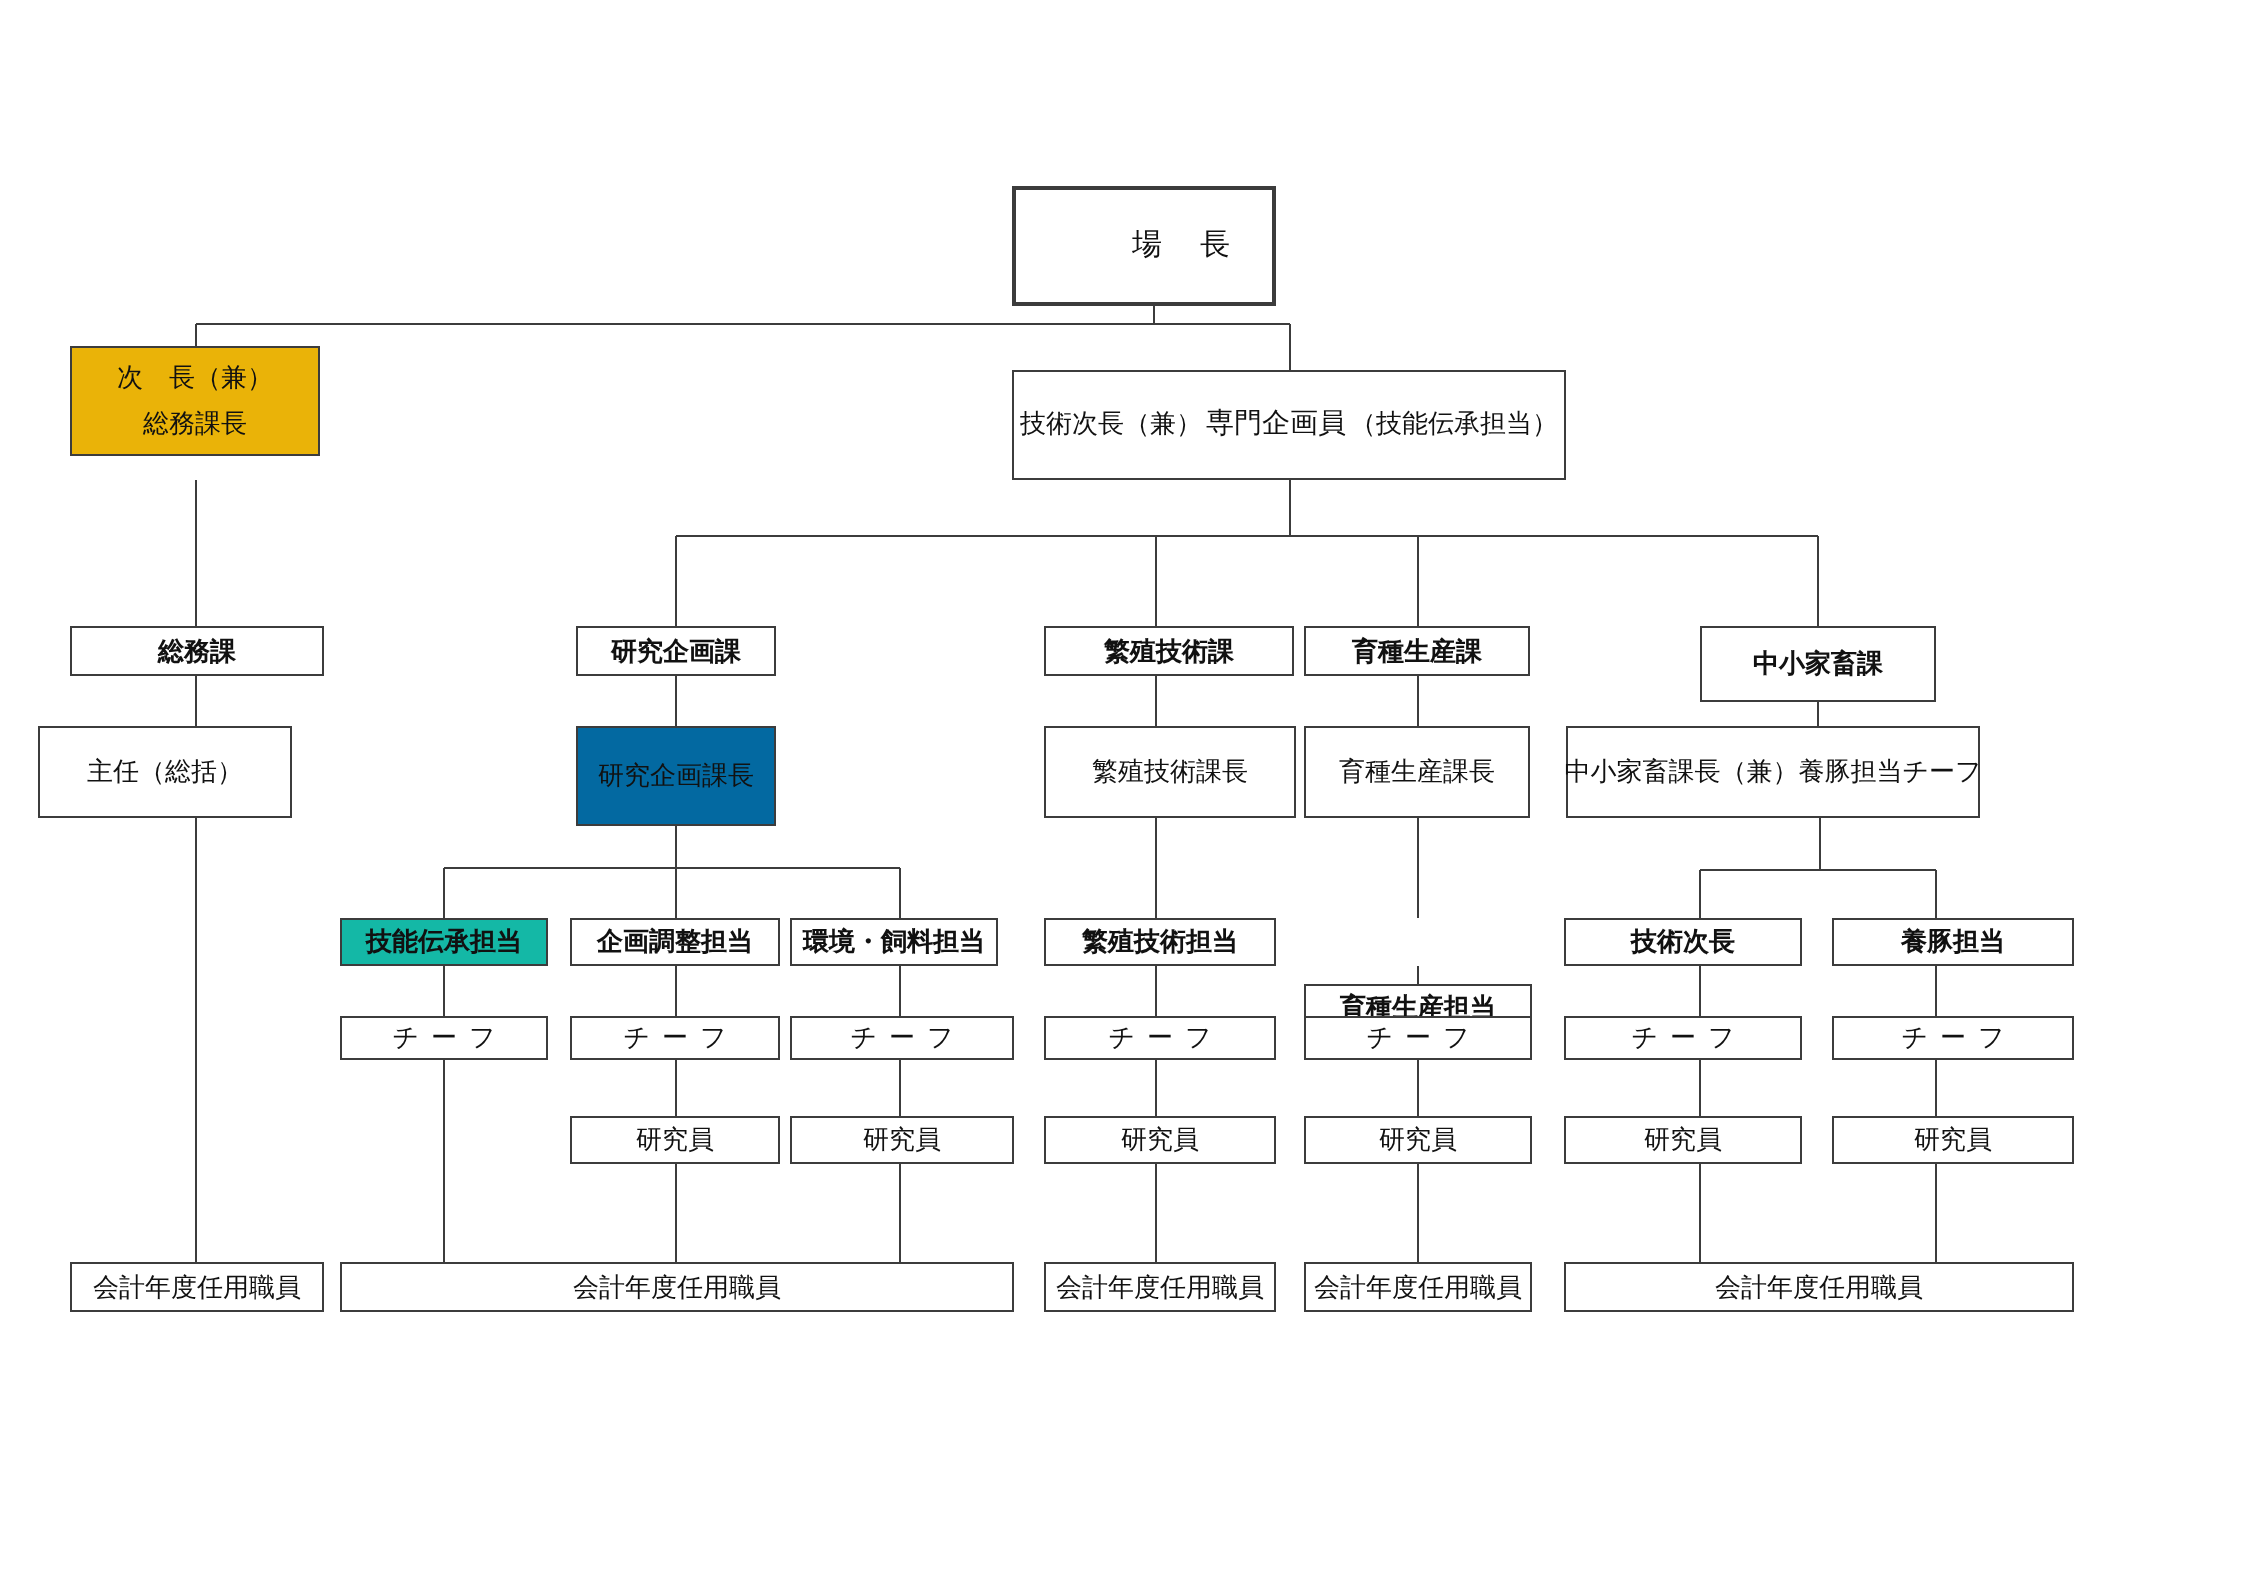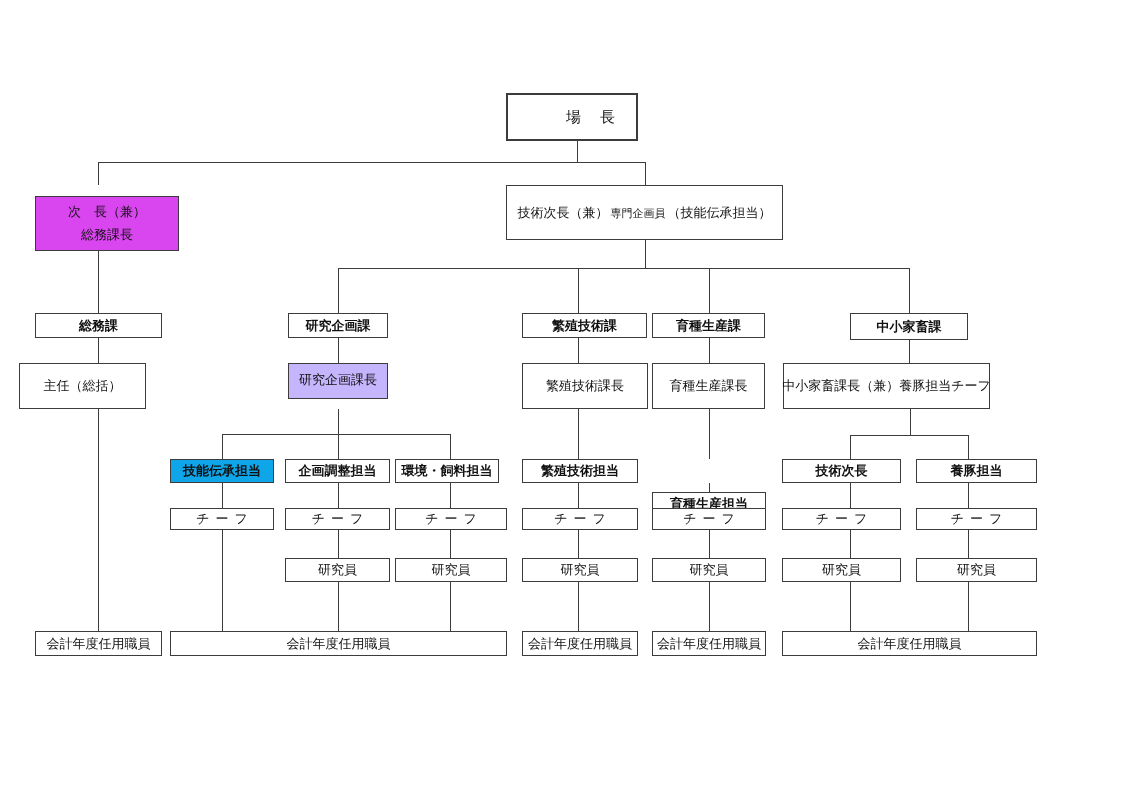--- a/index.html
+++ b/index.html
@@ -39,21 +39,21 @@
   }
   .k-dept, .k-unit {
     font-weight: bold;
     font-family: "Liberation Sans", "DejaVu Sans", sans-serif;
   }
   .k-chief {
     letter-spacing: 6px;
     text-indent: 6px;
   }
   .k-manager .ln { line-height: 1.75; }
-  .box .small { font-size: 11px; }
+  .box .small { font-size: 14px; }
   .box span { margin: 0 1px; }
 </style>
 </head>
 <body>
 
 <div class="canvas" id="org-canvas" style="width: 1123px; height: 794px; background: rgb(255, 255, 255); color: rgb(17, 17, 17);">
   <svg id="connector-svg" xmlns="http://www.w3.org/2000/svg" viewBox="0 0 1123 794">
       <line x1="577" y1="135" x2="577" y2="162" stroke="#3c3c3c" stroke-width="1"></line>
       <line x1="98" y1="162" x2="645" y2="162" stroke="#3c3c3c" stroke-width="1"></line>
       <line x1="98" y1="162" x2="98" y2="185" stroke="#3c3c3c" stroke-width="1"></line>
@@ -97,39 +97,39 @@
       <line x1="968" y1="530" x2="968" y2="558" stroke="#3c3c3c" stroke-width="1"></line>
       <line x1="222" y1="530" x2="222" y2="631" stroke="#3c3c3c" stroke-width="1"></line>
       <line x1="338" y1="582" x2="338" y2="631" stroke="#3c3c3c" stroke-width="1"></line>
       <line x1="450" y1="582" x2="450" y2="631" stroke="#3c3c3c" stroke-width="1"></line>
       <line x1="578" y1="582" x2="578" y2="631" stroke="#3c3c3c" stroke-width="1"></line>
       <line x1="709" y1="582" x2="709" y2="631" stroke="#3c3c3c" stroke-width="1"></line>
       <line x1="850" y1="582" x2="850" y2="631" stroke="#3c3c3c" stroke-width="1"></line>
       <line x1="968" y1="582" x2="968" y2="631" stroke="#3c3c3c" stroke-width="1"></line>
     </svg>
   <div id="nodes-layer">
-      <div class="box k-top" style="left: 506px; top: 93px; width: 132px; height: 48px; border-color: rgb(60, 60, 60); background: rgb(255, 255, 255); padding-left: 39px;">場　長</div>
-      <div class="box k-manager" style="left: 35px; top: 196px; width: 144px; height: 55px; border-color: rgb(60, 60, 60); background: #d946ef;">
+      <div class="box k-top" style="left: 506px; top: 93px; width: 132px; height: 60px; border-color: rgb(60, 60, 60); background: rgb(255, 255, 255); padding-left: 39px;">場　長</div>
+      <div class="box k-manager" style="left: 35px; top: 173px; width: 125px; height: 55px; border-color: rgb(60, 60, 60); background: #eab308;">
         <div class="ln">次　長（兼）</div>
         <div class="ln">総務課長</div>
       </div>
       <div class="box k-manager" style="left: 506px; top: 185px; width: 277px; height: 55px; border-color: rgb(60, 60, 60); background: rgb(255, 255, 255);">
         <div><span>技術次長（兼）</span><span class="small">専門企画員</span><span>（技能伝承担当）</span></div>
       </div>
       <div class="box k-dept" style="left: 35px; top: 313px; width: 127px; height: 25px; border-color: rgb(60, 60, 60); background: rgb(255, 255, 255);">総務課</div>
       <div class="box k-dept" style="left: 288px; top: 313px; width: 100px; height: 25px; border-color: rgb(60, 60, 60); background: rgb(255, 255, 255); text-align: right;">研究企画課</div>
       <div class="box k-dept" style="left: 522px; top: 313px; width: 125px; height: 25px; border-color: rgb(60, 60, 60); background: rgb(255, 255, 255);">繁殖技術課</div>
       <div class="box k-dept" style="left: 652px; top: 313px; width: 113px; height: 25px; border-color: rgb(60, 60, 60); background: rgb(255, 255, 255);">育種生産課</div>
-      <div class="box k-dept" style="left: 850px; top: 313px; width: 118px; height: 27px; border-color: rgb(60, 60, 60); background: rgb(255, 255, 255);">中小家畜課</div>
+      <div class="box k-dept" style="left: 850px; top: 313px; width: 118px; height: 38px; border-color: rgb(60, 60, 60); background: rgb(255, 255, 255);">中小家畜課</div>
       <div class="box k-manager" style="left: 19px; top: 363px; width: 127px; height: 46px; border-color: rgb(60, 60, 60); background: rgb(255, 255, 255);">主任（総括）</div>
-      <div class="box k-manager" style="left: 288px; top: 363px; width: 100px; height: 36px; border-color: rgb(60, 60, 60); background: #c4b5fd; font-family: Liberation Mono, monospace;">研究企画課長</div>
+      <div class="box k-manager" style="left: 288px; top: 363px; width: 100px; height: 50px; border-color: rgb(60, 60, 60); background: #0369a1;">研究企画課長</div>
       <div class="box k-manager" style="left: 522px; top: 363px; width: 126px; height: 46px; border-color: rgb(60, 60, 60); background: rgb(255, 255, 255);">繁殖技術課長</div>
       <div class="box k-manager" style="left: 652px; top: 363px; width: 113px; height: 46px; border-color: rgb(60, 60, 60); background: rgb(255, 255, 255);">育種生産課長</div>
       <div class="box k-manager" style="left: 783px; top: 363px; width: 207px; height: 46px; border-color: rgb(60, 60, 60); background: rgb(255, 255, 255);">中小家畜課長（兼）養豚担当チーフ</div>
-      <div class="box k-unit" style="left: 170px; top: 459px; width: 104px; height: 24px; border-color: rgb(60, 60, 60); background: #0ea5e9;">技能伝承担当</div>
+      <div class="box k-unit" style="left: 170px; top: 459px; width: 104px; height: 24px; border-color: rgb(60, 60, 60); background: #14b8a6;">技能伝承担当</div>
       <div class="box k-unit" style="left: 285px; top: 459px; width: 105px; height: 24px; border-color: rgb(60, 60, 60); background: rgb(255, 255, 255);">企画調整担当</div>
       <div class="box k-unit" style="left: 395px; top: 459px; width: 104px; height: 24px; border-color: rgb(60, 60, 60); background: rgb(255, 255, 255);">環境・飼料担当</div>
       <div class="box k-unit" style="left: 522px; top: 459px; width: 116px; height: 24px; border-color: rgb(60, 60, 60); background: rgb(255, 255, 255);">繁殖技術担当</div>
       <div class="box k-unit" style="left: 652px; top: 459px; width: 114px; height: 24px; border-color: rgb(60, 60, 60); background: rgb(255, 255, 255); margin-top: 33px;">育種生産担当</div>
       <div class="box k-unit" style="left: 782px; top: 459px; width: 119px; height: 24px; border-color: rgb(60, 60, 60); background: rgb(255, 255, 255);">技術次長</div>
       <div class="box k-unit" style="left: 916px; top: 459px; width: 121px; height: 24px; border-color: rgb(60, 60, 60); background: rgb(255, 255, 255);">養豚担当</div>
       <div class="box k-chief" style="left: 170px; top: 508px; width: 104px; height: 22px; border-color: rgb(60, 60, 60); background: rgb(255, 255, 255);">チーフ</div>
       <div class="box k-chief" style="left: 285px; top: 508px; width: 105px; height: 22px; border-color: rgb(60, 60, 60); background: rgb(255, 255, 255);">チーフ</div>
       <div class="box k-chief" style="left: 395px; top: 508px; width: 112px; height: 22px; border-color: rgb(60, 60, 60); background: rgb(255, 255, 255);">チーフ</div>
       <div class="box k-chief" style="left: 522px; top: 508px; width: 116px; height: 22px; border-color: rgb(60, 60, 60); background: rgb(255, 255, 255);">チーフ</div>

